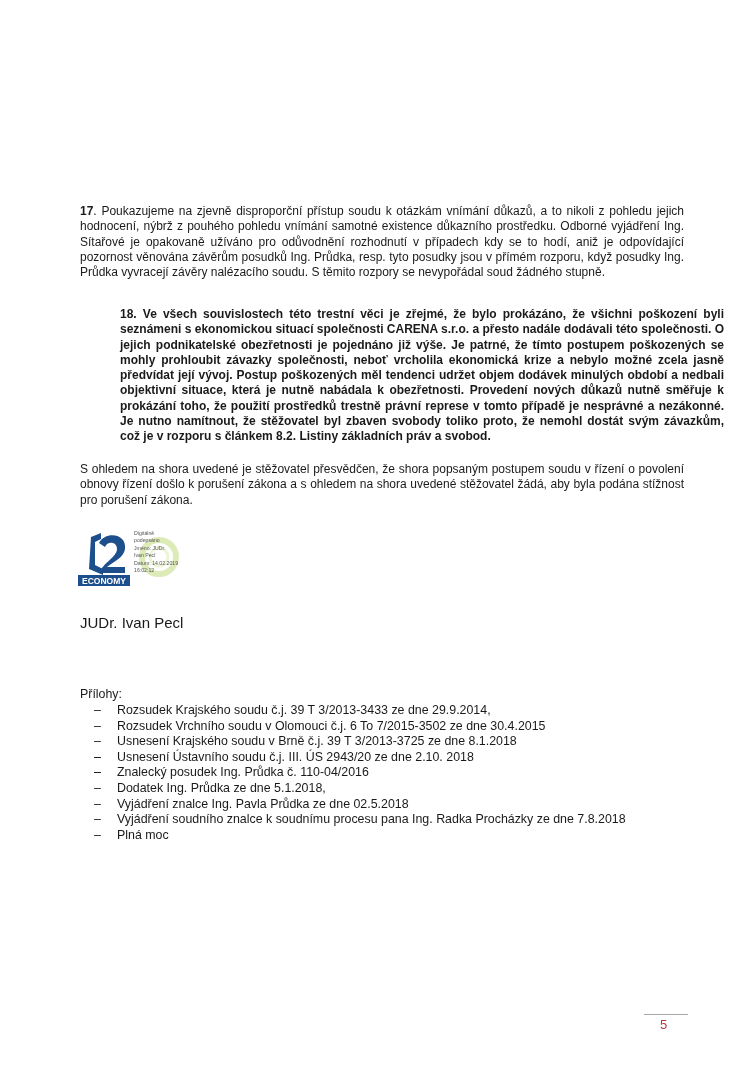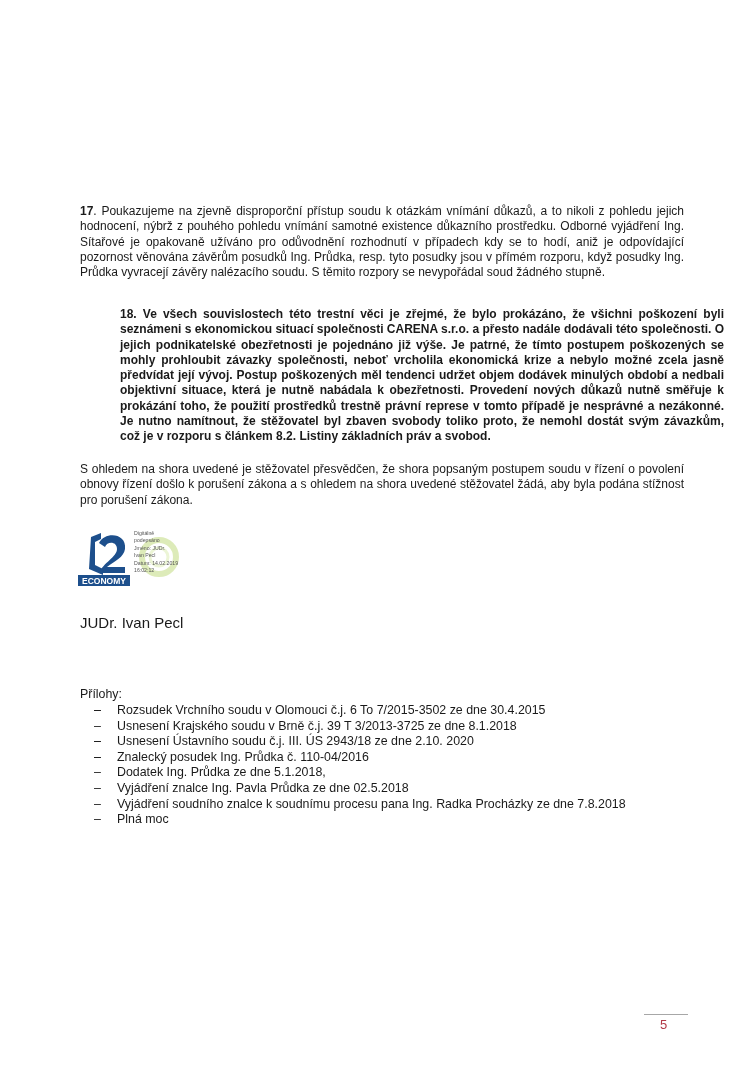--- a/index.html
+++ b/index.html
@@ -57,25 +57,25 @@
     <div>Datum: 14.02.2019</div>
     <div>16:02:12</div>
   </div>
 </div>
 
 <div id="signer">JUDr. Ivan Pecl</div>
 
 <div id="att-label">Přílohy:</div>
 
 <ul class="att">
-  <li><span class="dash">–</span></li>
+  <li><span class="dash">–</span><span>Rozsudek Krajského soudu č.j. 39 T 3/2013-3433 ze dne 29.9.2014,</span></li>
   <li><span class="dash">–</span><span>Rozsudek Vrchního soudu v Olomouci č.j.  6 To 7/2015-3502 ze dne 30.4.2015</span></li>
   <li><span class="dash">–</span><span>Usnesení Krajského soudu v Brně č.j. 39 T 3/2013-3725 ze dne 8.1.2018</span></li>
   <li><span class="dash">–</span></li>
-  <li><span class="dash">–</span><span>Usnesení Ústavního soudu č.j. III. ÚS 2943/18 ze dne 2.10. 2020</span></li>
+  <li><span class="dash">–</span><span>Usnesení Ústavního soudu č.j. III. ÚS 2943/20 ze dne 2.10. 2018</span></li>
   <li><span class="dash">–</span></li>
   <li><span class="dash">–</span><span>Znalecký posudek Ing. Průdka č. 110-04/2016</span></li>
   <li><span class="dash">–</span><span>Dodatek Ing. Průdka ze dne 5.1.2018,</span></li>
   <li><span class="dash">–</span><span>Vyjádření znalce Ing. Pavla Průdka ze dne 02.5.2018</span></li>
   <li><span class="dash">–</span><span>Vyjádření soudního znalce k soudnímu procesu pana Ing. Radka Procházky ze dne 7.8.2018</span></li>
   <li><span class="dash">–</span><span>Plná moc</span></li>
 </ul>
 
 <div class="footer-line"></div>
 <div id="page-num">5</div>

